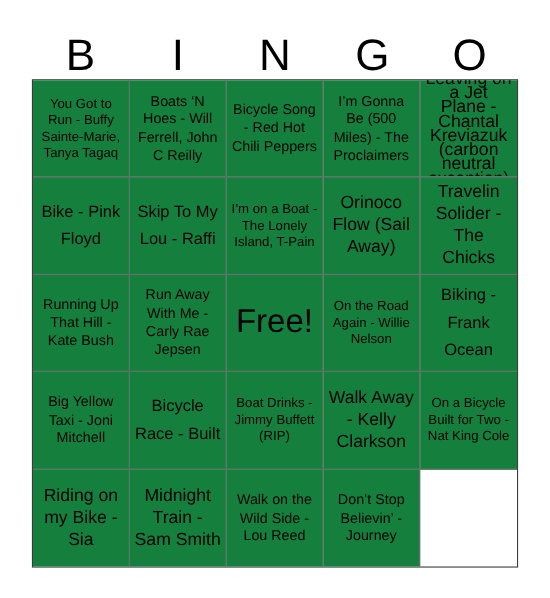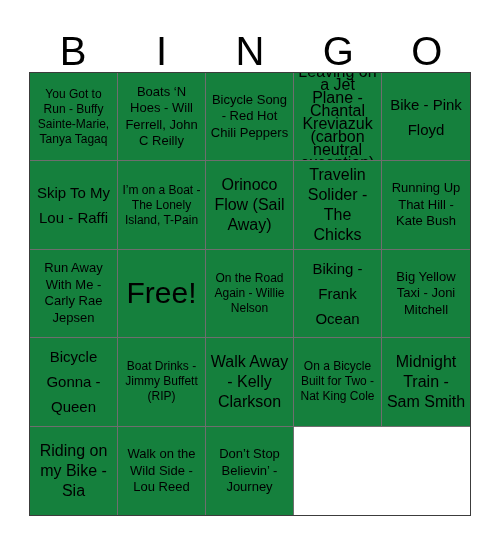--- a/index.html
+++ b/index.html
@@ -106,20 +106,23 @@
       <div class="cell">
         <span class="cell-text fs-sm">You Got to Run - Buffy Sainte-Marie, Tanya Tagaq</span>
       </div>
       <div class="cell">
         <span class="cell-text fs-md">Boats ‘N Hoes - Will Ferrell, John C Reilly</span>
       </div>
       <div class="cell">
         <span class="cell-text fs-md">Bicycle Song - Red Hot Chili Peppers</span>
       </div>
       <div class="cell">
+        <span class="cell-text fs-md">I’m Gonna Be (500 Miles) - The Proclaimers</span>
+      </div>
+      <div class="cell">
         <span class="cell-text fs-xs">Leaving on a Jet Plane - Chantal Kreviazuk (carbon neutral exception)</span>
       </div>
       <div class="cell">
         <span class="cell-text fs-xl">Bike - Pink Floyd</span>
       </div>
       <div class="cell">
         <span class="cell-text fs-xl">Skip To My Lou - Raffi</span>
       </div>
       <div class="cell">
         <span class="cell-text fs-sm">I’m on a Boat - The Lonely Island, T-Pain</span>
@@ -142,36 +145,36 @@
       <div class="cell">
         <span class="cell-text fs-sm">On the Road Again - Willie Nelson</span>
       </div>
       <div class="cell">
         <span class="cell-text fs-xl">Biking - Frank Ocean</span>
       </div>
       <div class="cell">
         <span class="cell-text fs-md">Big Yellow Taxi - Joni Mitchell</span>
       </div>
       <div class="cell">
-        <span class="cell-text fs-xl">Bicycle Gonna - Queen</span>
+        <span class="cell-text fs-xl">Bicycle Race - Built</span>
       </div>
       <div class="cell">
         <span class="cell-text fs-sm">Boat Drinks - Jimmy Buffett (RIP)</span>
       </div>
       <div class="cell">
         <span class="cell-text fs-lg">Walk Away - Kelly Clarkson</span>
       </div>
       <div class="cell">
         <span class="cell-text fs-sm">On a Bicycle Built for Two - Nat King Cole</span>
       </div>
       <div class="cell">
-        <span class="cell-text fs-lg">Midnight Train - Sam Smith</span>
+        <span class="cell-text fs-lg">Riding on my Bike - Sia</span>
       </div>
       <div class="cell">
-        <span class="cell-text fs-lg">Riding on my Bike - Sia</span>
+        <span class="cell-text fs-lg">Midnight Train - Sam Smith</span>
       </div>
       <div class="cell">
         <span class="cell-text fs-md">Walk on the Wild Side - Lou Reed</span>
       </div>
       <div class="cell">
         <span class="cell-text fs-md">Don’t Stop Believin’ - Journey</span>
       </div>
     </div>
 
 </div>

